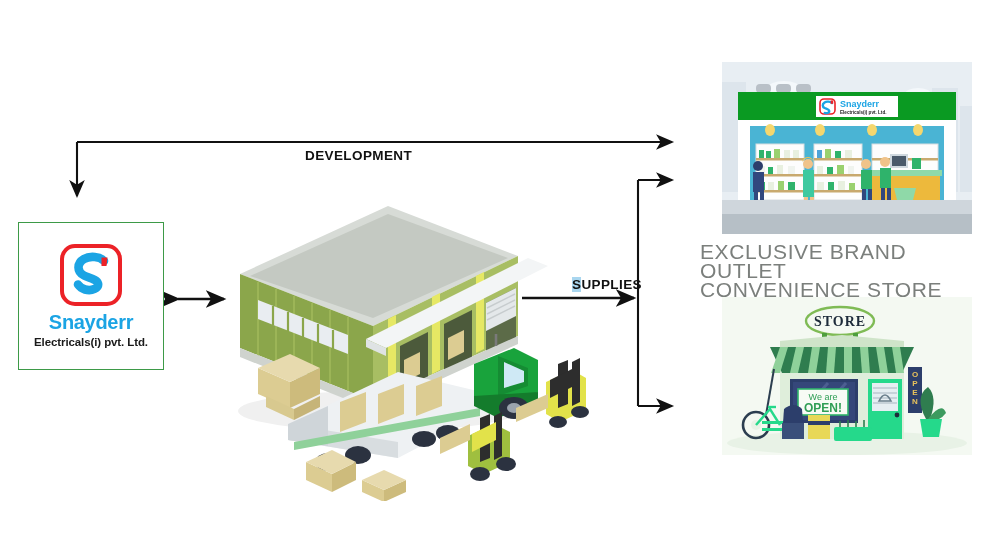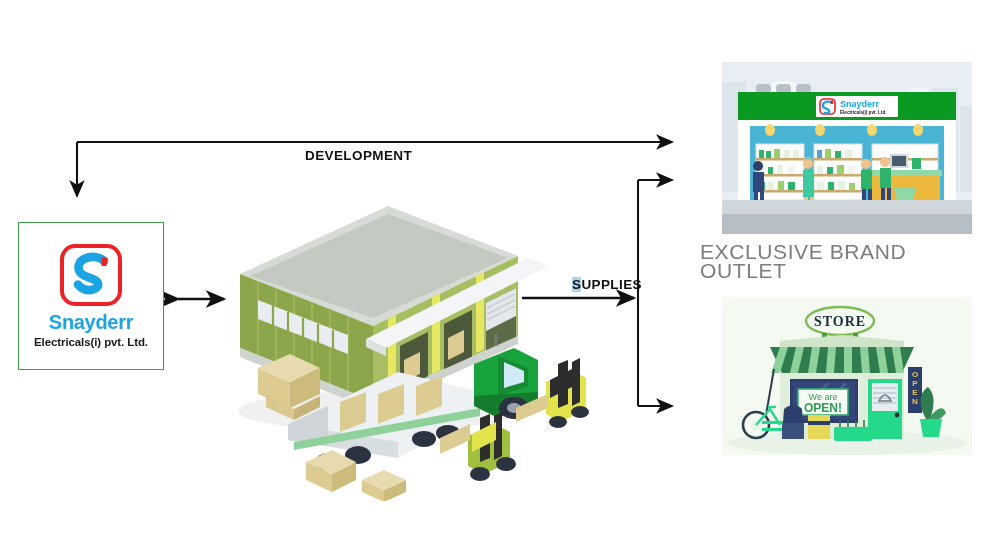--- a/index.html
+++ b/index.html
@@ -450,16 +450,17 @@
             <line x1="126" y1="130" x2="126" y2="123"></line>
           <line x1="134" y1="130" x2="134" y2="124"></line>
             <line x1="142" y1="130" x2="142" y2="123"></line>
         </g>
       </g>
     </svg>
   </div>
 
   <div class="caption" id="caption-ebo">
     <div>EXCLUSIVE BRAND OUTLET</div>
+    <div>CONVENIENCE STORE</div>
   </div>
 
 
 </div>
 
 </body></html>

